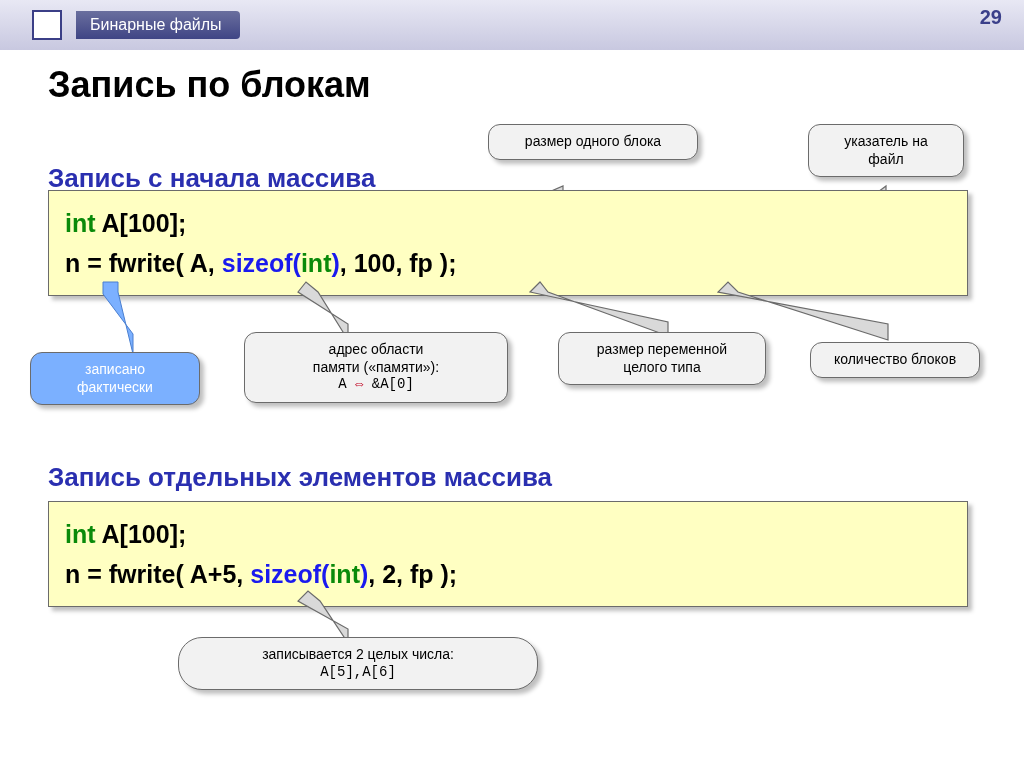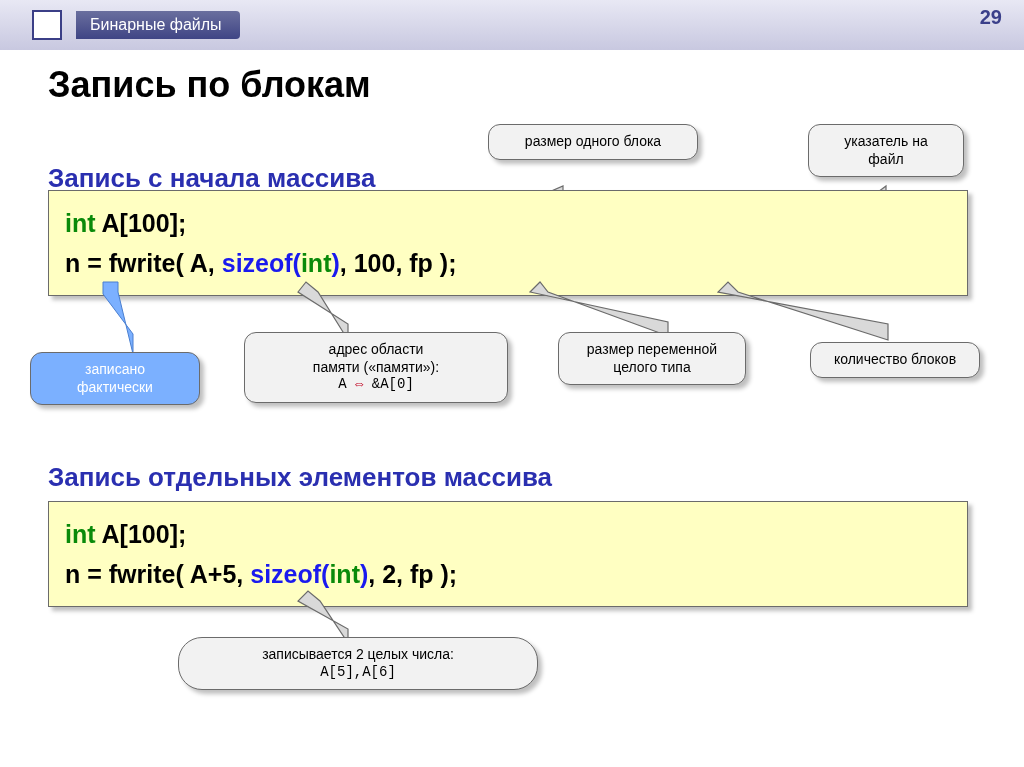--- a/index.html
+++ b/index.html
@@ -149,21 +149,21 @@
     <div class="callout callout-blue" style="left:-18px; top:48px; width:170px;">записано фактически</div>
 
     <div class="callout" style="left:186px; top:28px; width:264px;margin-left:10px;">
       <div>адрес области</div>
       <div>памяти («памяти»):</div>
       <div class="mono">
         <span>A</span><span style="color:#c00020;"> ⇔ </span><span>&amp;A[0]</span>
       </div>
     </div>
 
-    <div class="callout" style="left:510px; top:28px; width:188px;">размер переменной целого типа</div>
+    <div class="callout" style="left:510px; top:28px; width:208px;">размер переменной целого типа</div>
 
     <div class="callout" style="left:750px; top:38px; width:170px;margin-left:12px;">количество блоков</div>
   </div>
 
   <div class="section-title" style="margin-top:8px;">Запись отдельных элементов массива</div>
 
   <div class="code-block" style="margin-top:6px;">
     <div>
       <span class="kw-green">int</span><span class="black"> A[100];</span>
     </div>

